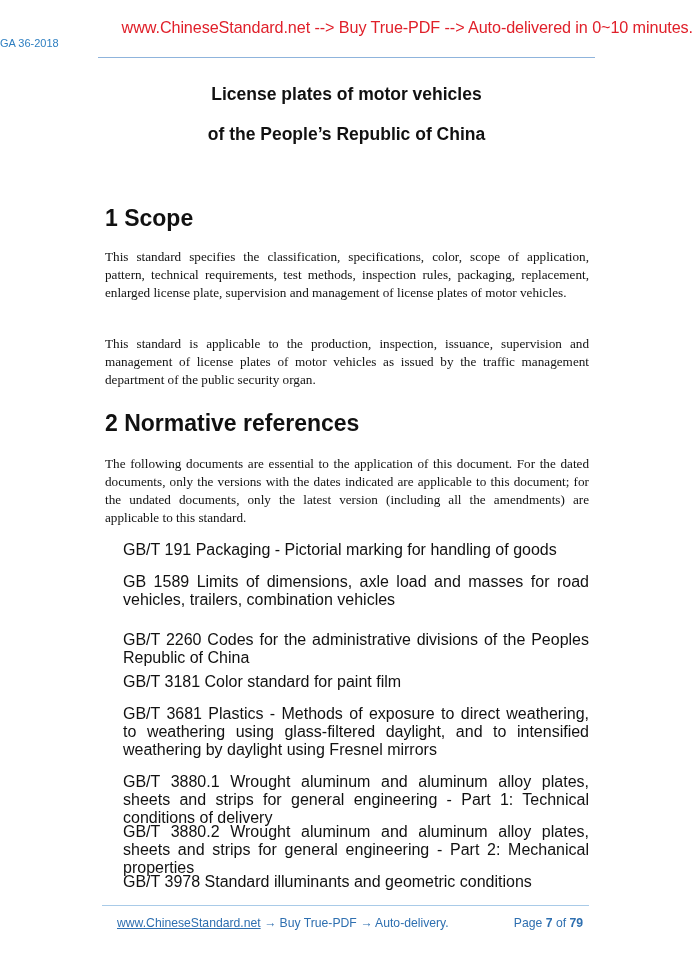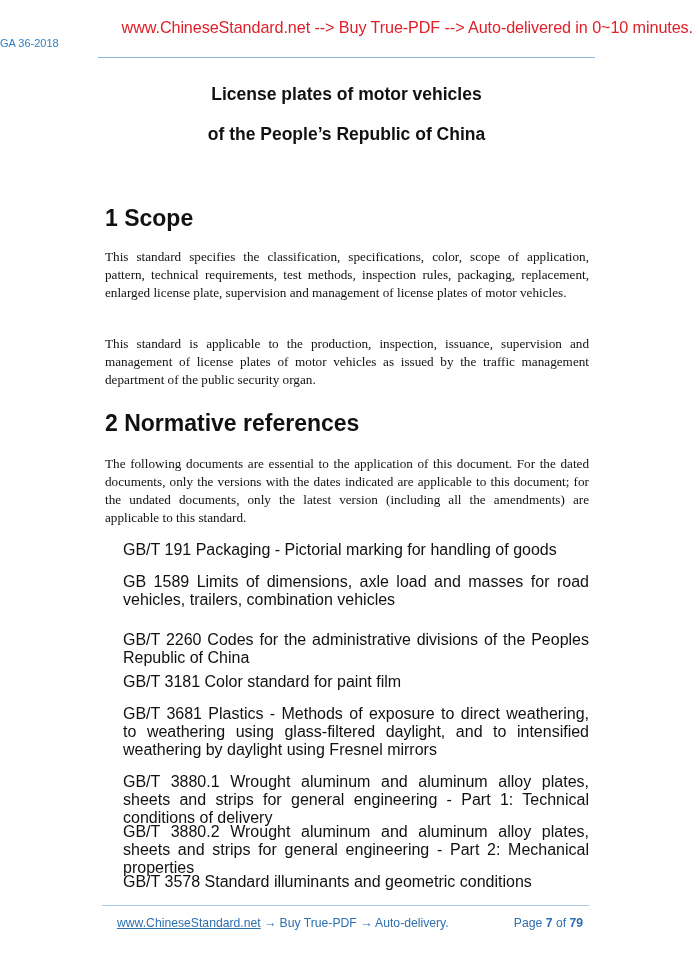--- a/index.html
+++ b/index.html
@@ -39,19 +39,19 @@
 <div class="h1" style="top:410px;">2 Normative references</div>
 <div class="para" style="top:455px;">The following documents are essential to the application of this document. For the dated documents, only the versions with the dates indicated are applicable to this document; for the undated documents, only the latest version (including all the amendments) are applicable to this standard.</div>
 
 <div class="ref" style="top:541px;">GB/T 191 Packaging - Pictorial marking for handling of goods</div>
 <div class="ref" style="top:573px;">GB 1589 Limits of dimensions, axle load and masses for road vehicles, trailers, combination vehicles</div>
 <div class="ref" style="top:623px;margin-top:8px;">GB/T 2260 Codes for the administrative divisions of the Peoples Republic of China</div>
 <div class="ref" style="top:673px;">GB/T 3181 Color standard for paint film</div>
 <div class="ref" style="top:705px;">GB/T 3681 Plastics - Methods of exposure to direct weathering, to weathering using glass-filtered daylight, and to intensified weathering by daylight using Fresnel mirrors</div>
 <div class="ref" style="top:773px;">GB/T 3880.1 Wrought aluminum and aluminum alloy plates, sheets and strips for general engineering - Part 1: Technical conditions of delivery</div>
 <div class="ref" style="top:823px;">GB/T 3880.2 Wrought aluminum and aluminum alloy plates, sheets and strips for general engineering - Part 2: Mechanical properties</div>
-<div class="ref" style="top:873px;">GB/T 3578 Standard illuminants and geometric conditions</div>
+<div class="ref" style="top:873px;">GB/T 3978 Standard illuminants and geometric conditions</div>
 
 <div class="hr-bot"></div>
 <div class="footer">
   <span class="link">www.ChineseStandard.net</span><span> → Buy True-PDF → Auto-delivery.</span>
   <span class="pg"><span>Page </span><b>7</b><span> of </span><b>79</b></span>
 </div>
 
 </body></html>

